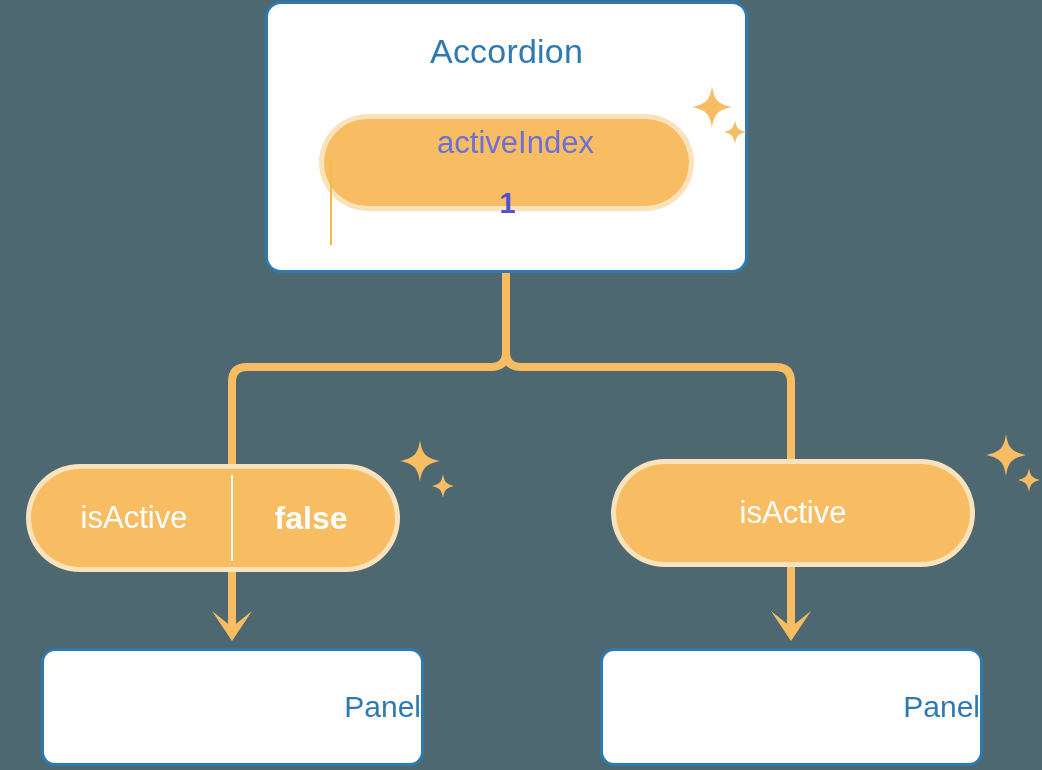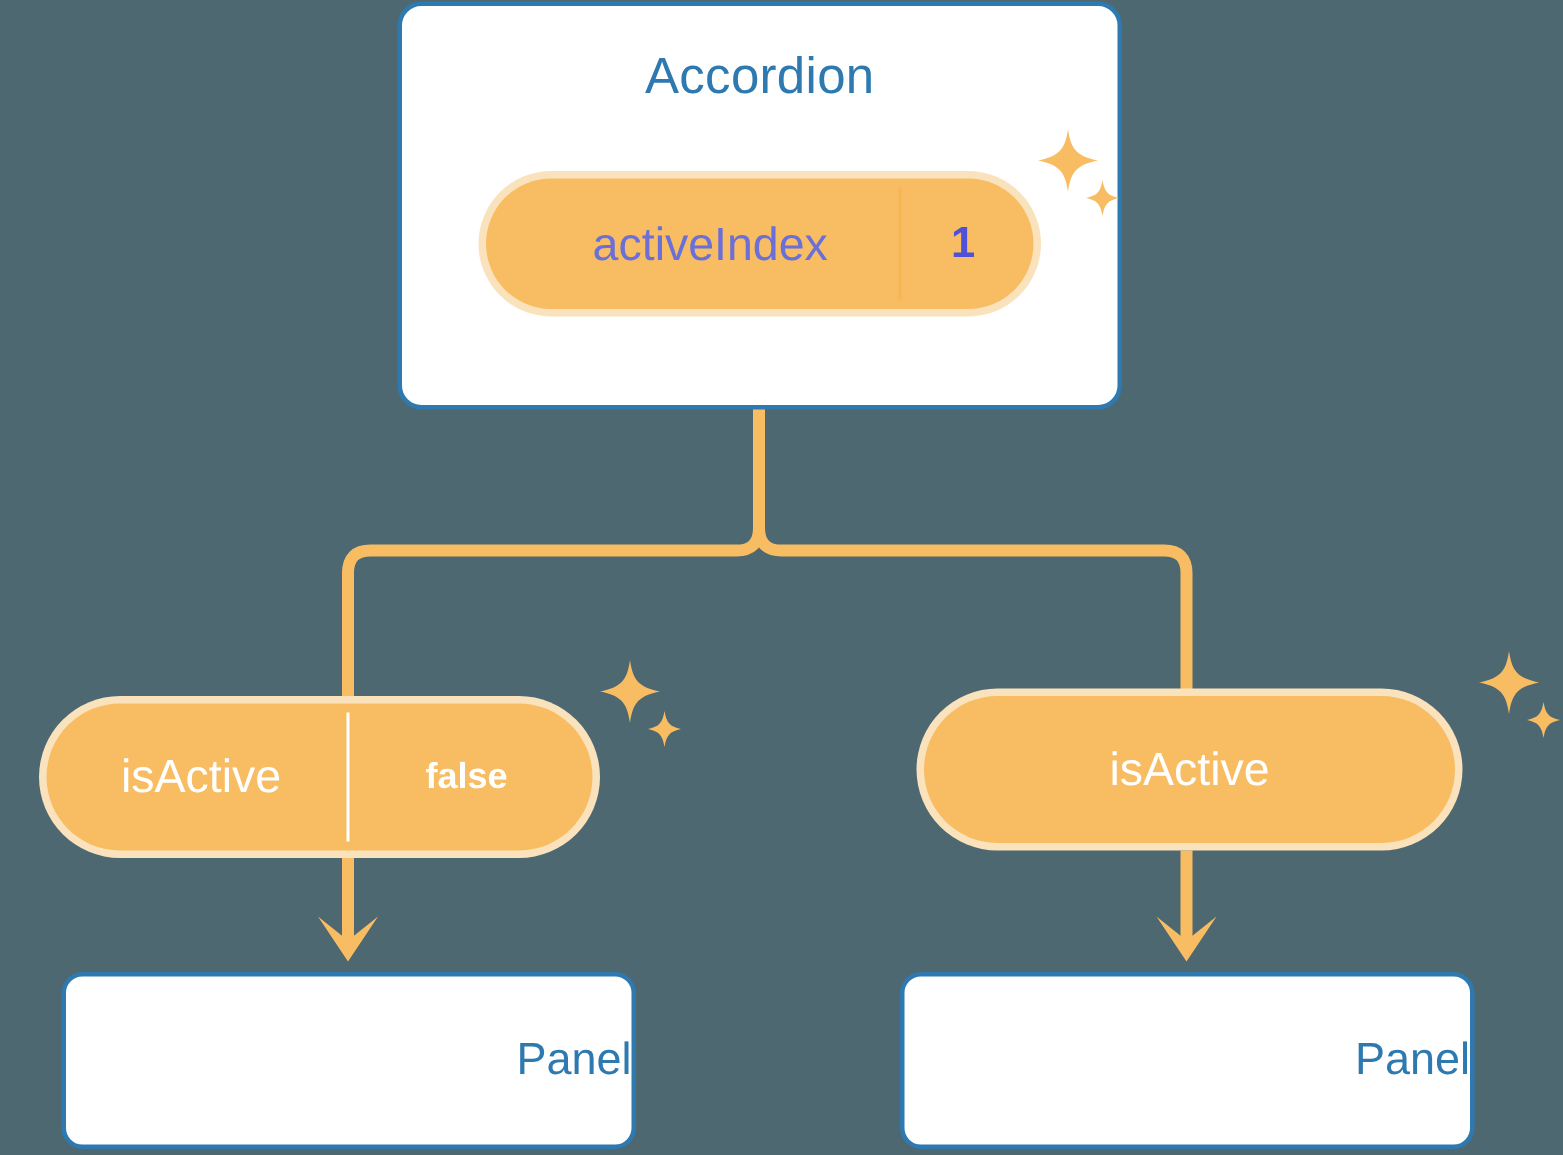--- a/index.html
+++ b/index.html
@@ -119,20 +119,21 @@
   }
 
   
   .pill-top {
     left: 330px;
     top: 125px;
     width: 353px;
     height: 75px;
     background: #ffffff;
     z-index: 3;
+    flex-direction: column;
   }
   .pill-top .pill-key {
     flex: 1 1 auto;
     padding-left: 18px;
     color: #6b6fd8;
     font-size: 31px;
     font-weight: 400;
   }
   .pill-top .pill-val {
     flex: 0 0 84px;
@@ -151,21 +152,21 @@
   }
   .pill-state .pill-key {
     flex: 1 1 auto;
     color: #ffffff;
     font-size: 31px;
     font-weight: 400;
   }
   .pill-state .pill-val {
     border-left: 2px solid #ffffff;
     color: #ffffff;
-    font-size: 24px;
+    font-size: 32px;
     font-weight: 700;
   }
   .pill-false {
     left: 34px;
     top: 472px;
     width: 358px;
   }
   .pill-false .pill-val { flex: 0 0 158px; }
   .pill-true {
     left: 619px;

